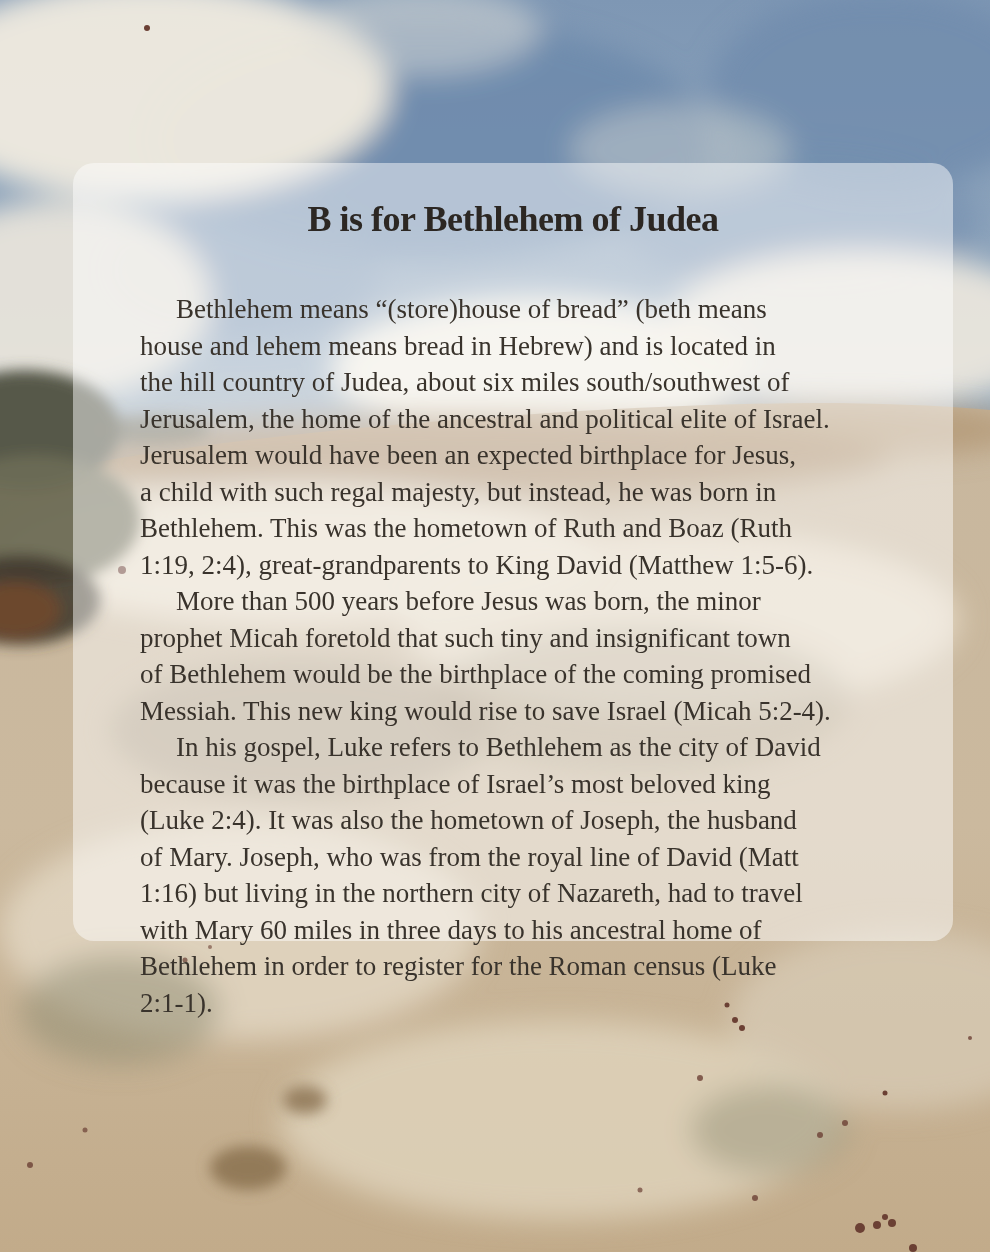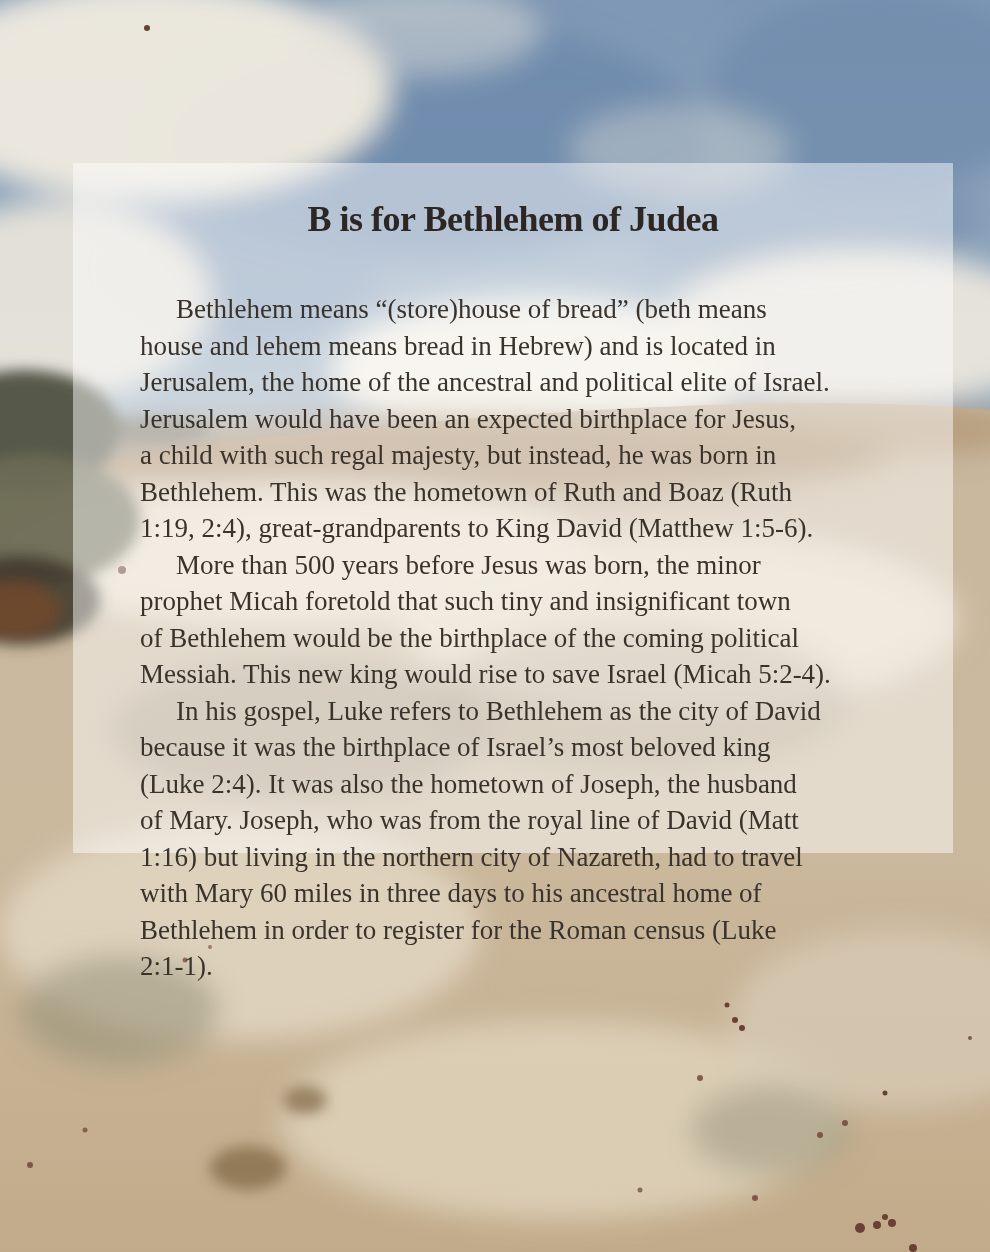--- a/index.html
+++ b/index.html
@@ -9,23 +9,24 @@
     background: #c3ac8c;
     font-family: "Liberation Serif", serif;
   }
   #bg-art {
     position: absolute; inset: 0;
     width: 990px; height: 1252px; display: block;
   }
   .panel {
     position: absolute;
     left: 73px; top: 163px;
-    width: 880px; height: 690px;
+    width: 880px; height: 778px;
     background: var(--panel-color, rgba(255,255,255,0.48));
     box-sizing: border-box;
+    border-radius: 21px;
   }
   .title {
     margin-top: 34px;
     text-align: center;
     font-weight: 700;
     font-size: 36px;
     line-height: 44px;
     letter-spacing: -0.5px;
     color: var(--title-color, #2c2723);
   }
@@ -125,28 +126,29 @@
     <circle cx="913" cy="1248" r="4"></circle>
     <circle cx="970" cy="1038" r="2" opacity="0.8"></circle>
   </g>
 </svg>
 
 <div class="panel">
   <h1 class="title">B is for Bethlehem of Judea</h1>
   <div class="bodytext">
       <div class="line indent"><span>Bethlehem means “(store)house of bread” (</span><span class="it">beth</span><span> means</span></div>
       <div class="line"><span>house and </span><span class="it">lehem</span><span> means bread in Hebrew) and is located in</span></div>
+      <div class="line"><span>the hill country of Judea, about six miles south/southwest of</span></div>
       <div class="line"><span>Jerusalem, the home of the ancestral and political elite of Israel.</span></div>
       <div class="line"><span>Jerusalem would have been an expected birthplace for Jesus,</span></div>
       <div class="line"><span>a child with such regal majesty, but instead, he was born in</span></div>
       <div class="line"><span>Bethlehem. This was the hometown of Ruth and Boaz (Ruth</span></div>
       <div class="line"><span>1:19, 2:4), great-grandparents to King David (Matthew 1:5-6).</span></div>
       <div class="line indent"><span>More than 500 years before Jesus was born, the minor</span></div>
       <div class="line"><span>prophet Micah foretold that such tiny and insignificant town</span></div>
-      <div class="line"><span>of Bethlehem would be the birthplace of the coming political</span></div>
+      <div class="line"><span>of Bethlehem would be the birthplace of the coming promised</span></div>
       <div class="line"><span>Messiah. This new king would rise to save Israel (Micah 5:2-4).</span></div>
       <div class="line indent"><span>In his gospel, Luke refers to Bethlehem as the city of David</span></div>
       <div class="line"><span>because it was the birthplace of Israel’s most beloved king</span></div>
       <div class="line"><span>(Luke 2:4). It was also the hometown of Joseph, the husband</span></div>
       <div class="line"><span>of Mary. Joseph, who was from the royal line of David (Matt</span></div>
       <div class="line"><span>1:16) but living in the northern city of Nazareth, had to travel</span></div>
       <div class="line"><span>with Mary 60 miles in three days to his ancestral home of</span></div>
       <div class="line"><span>Bethlehem in order to register for the Roman census (Luke</span></div>
       <div class="line"><span>2:1-1).</span></div>
     </div>

